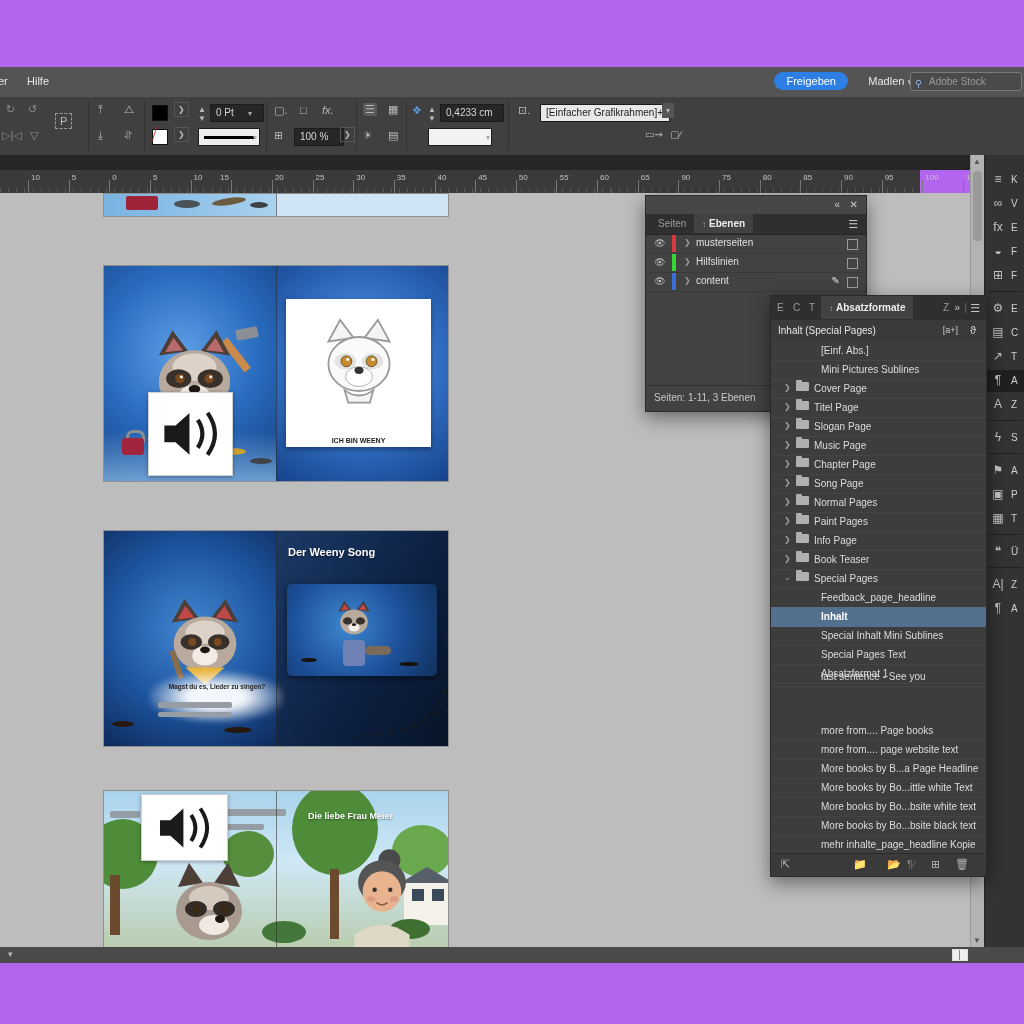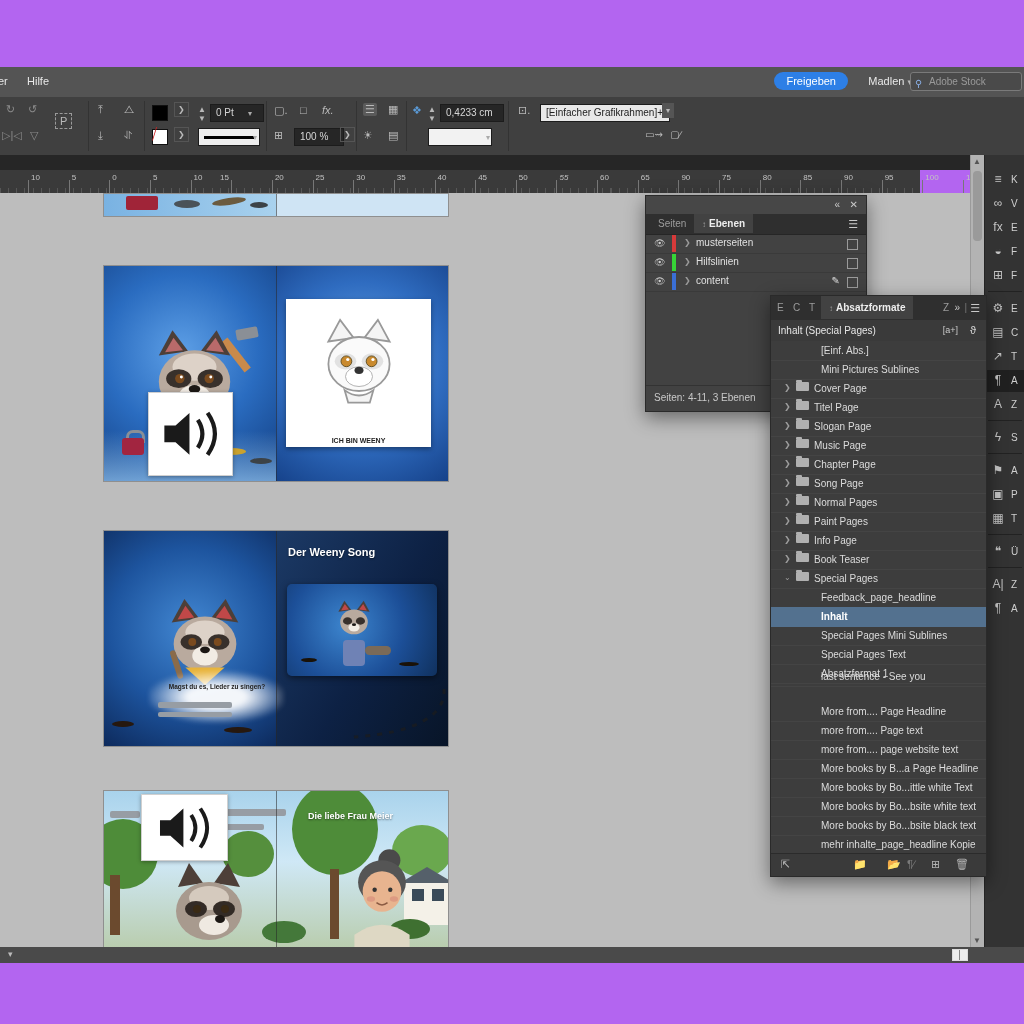--- a/index.html
+++ b/index.html
@@ -501,21 +501,21 @@
         <div class="layer-row" style="top: 38px;">
           <span class="layer-eye">👁</span>
           <span class="layer-color" style="background: rgb(58, 111, 214);"></span>
           <span class="layer-chev">❯</span>
           <span class="layer-name">content</span>
           <span class="layer-pen">✎</span>
           <span class="layer-box"></span>
         </div>
       </div>
     <div id="layers-status">
-      <span>Seiten: 4-11, 3 Ebenen</span>
+      <span>Seiten: 1-11, 3 Ebenen</span>
     </div>
   </div>
 
   <div class="panel" id="styles-panel">
     <div class="tabstrip" id="styles-tabs" style="height:24px">
       <span class="tab" style="left:2px;padding:6px 4px">E</span>
       <span class="tab" style="left:18px;padding:6px 4px">C</span>
       <span class="tab" style="left:34px;padding:6px 4px">T</span>
       <span class="tab active" style="left:50px;padding:6px 8px"><span class="tgl">↕</span><span>Absatzformate</span></span>
       <span class="tab" style="left:168px;padding:6px 4px">Z</span>
@@ -590,36 +590,33 @@
           <span class="style-folder"></span>
           <span class="style-label" style="left: 43px;">Special Pages</span>
         </div>
         <div class="style-row" style="top: 247px;">
           <span class="style-label" style="left: 50px;">Feedback_page_headline</span>
         </div>
         <div class="style-row selected" style="top: 266px;">
           <span class="style-label" style="left: 50px;">Inhalt</span>
         </div>
         <div class="style-row" style="top: 285px;">
-          <span class="style-label" style="left: 50px;">Special Pages Mini Sublines</span>
+          <span class="style-label" style="left: 50px;">Special Inhalt Mini Sublines</span>
         </div>
         <div class="style-row" style="top: 304px;">
           <span class="style-label" style="left: 50px;">Special Pages Text</span>
         </div>
         <div class="style-row" style="top: 323px;">
           <span class="style-label" style="left: 50px;">Absatzformat 1</span>
         </div>
         <div class="style-row" style="top: 326px;">
           <span class="style-label" style="left: 50px;">last sentence - See you</span>
         </div>
-        <div class="style-row" style="top: 361px;">
-          <span class="style-label" style="left: 50px;">More from.... Page Headline</span>
-        </div>
         <div class="style-row" style="top: 380px;">
-          <span class="style-label" style="left: 50px;">more from.... Page text</span>
+          <span class="style-label" style="left: 50px;">more from.... Page books</span>
         </div>
         <div class="style-row" style="top: 399px;">
           <span class="style-label" style="left: 50px;">more from.... page website text</span>
         </div>
         <div class="style-row" style="top: 418px;">
           <span class="style-label" style="left: 50px;">More books by B...a Page Headline</span>
         </div>
         <div class="style-row" style="top: 437px;">
           <span class="style-label" style="left: 50px;">More books by Bo...ittle white Text</span>
         </div>

